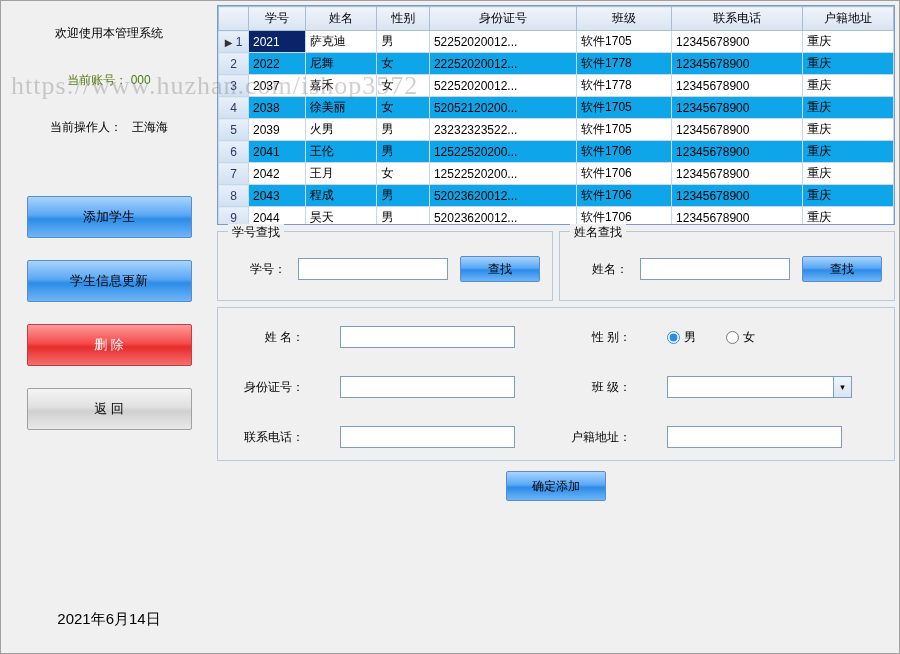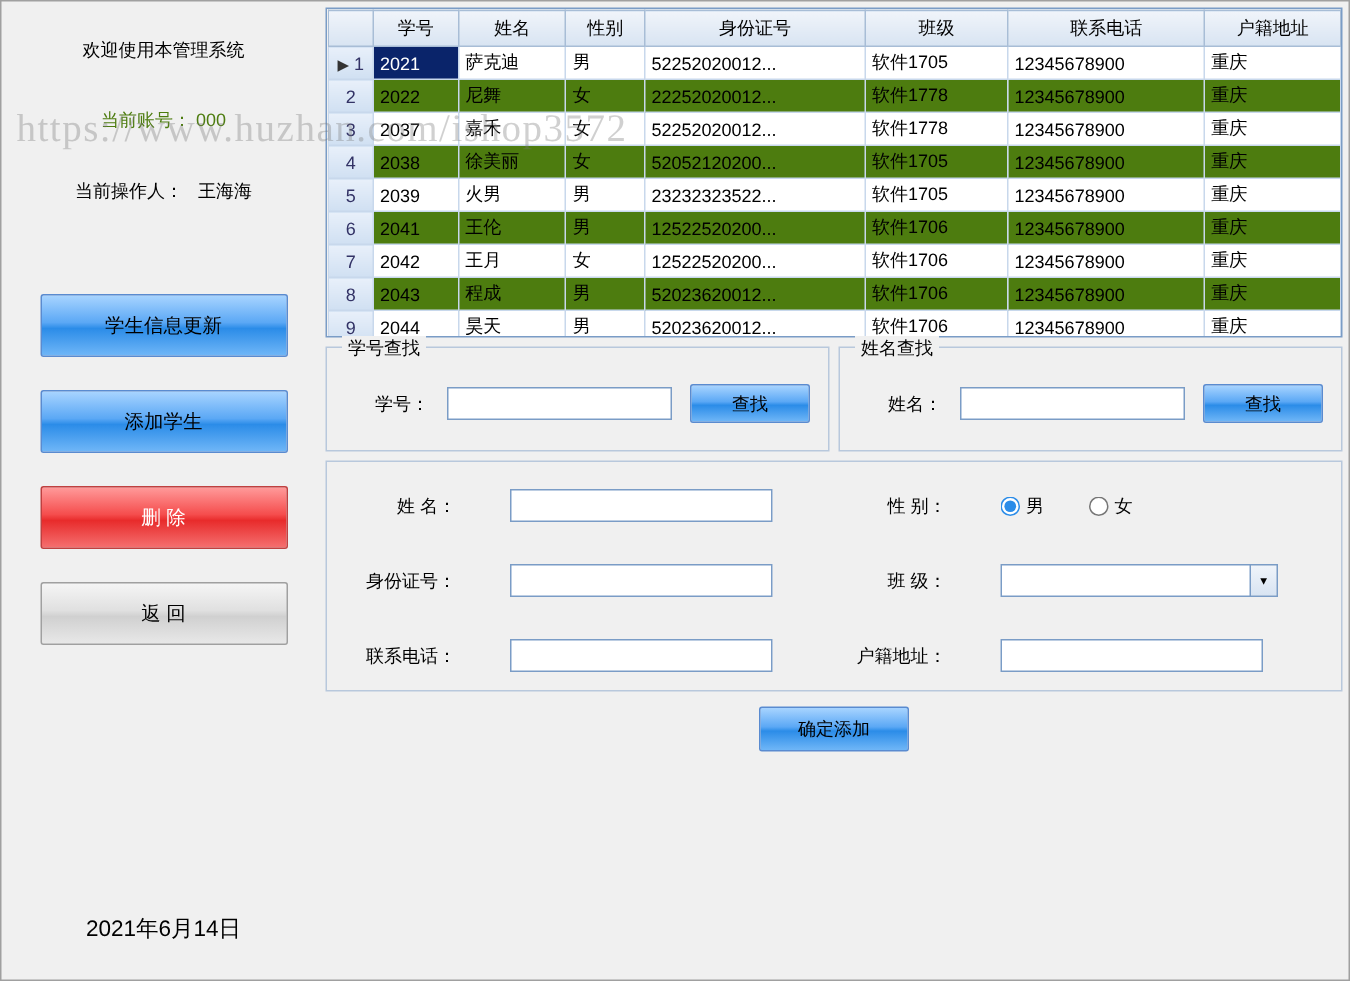--- a/index.html
+++ b/index.html
@@ -18,21 +18,21 @@
 .bigbtn { width: 165px; height: 42px; margin-bottom: 22px; border: 1px solid #5a8bd0; display: flex; align-items: center; justify-content: center; font-size: 13px; color: #000; cursor: pointer; border-radius: 2px; }
 .bigbtn.blue { background: linear-gradient(to bottom,#a8d4ff 0%,#5ba8f5 45%,#2b8ce8 55%,#6fb6f7 100%); }
 .bigbtn.red { background: linear-gradient(to bottom,#ff9a9a 0%,#f54d4d 45%,#e82b2b 55%,#f56f6f 100%); color: #fff; border-color: #c04040; }
 .bigbtn.gray { background: linear-gradient(to bottom,#f5f5f5 0%,#e0e0e0 45%,#d0d0d0 55%,#e8e8e8 100%); border-color: #a0a0a0; }
 .sidebar .date { margin-top: auto; margin-bottom: 20px; font-size: 15px; }
 .main { flex: 1; display: flex; flex-direction: column; gap: 6px; }
 .grid-wrap { border: 1px solid #7a9cc6; background: #fff; height: 220px; overflow-y: scroll; position: relative; }
 .grid { width: 100%; border-collapse: collapse; padding-left: 18px; }
 .grid th { background: linear-gradient(#f0f4fa,#d8e4f2); border: 1px solid #a8bdd6; padding: 3px 4px; font-weight: normal; font-size: 12px; text-align: center; }
 .grid td { border: 1px solid #c8d8ec; padding: 2px 4px; font-size: 12px; height: 18px; }
-.grid tr.even td { background: #4d7c0f; }
+.grid tr.even td { background: #0ea5e9; }
 .grid tr.odd td { background: #fff; }
 .grid .rowhdr { background: linear-gradient(#e8f0fa,#d0e0f2) !important; text-align: center; width: 30px; color: #336; }
 .grid .arrow { color: #333; font-size: 10px; }
 .grid td.sel { background: #0a246a !important; color: #fff; }
 .searchrow { display: flex; gap: 6px; }
 .fieldset { border: 1px solid #b8c8dc; padding: 24px 12px 18px; flex: 1; position: relative; background: #f0f0f0; }
 .fieldset .legend { position: absolute; top: -8px; left: 10px; background: #f0f0f0; padding: 0 4px; font-size: 12px; }
 .fieldset.search { display: flex; align-items: center; gap: 12px; }
 .label { font-size: 12px; min-width: 56px; text-align: right; }
 .txt { border: 1px solid #7a9cc6; height: 22px; padding: 0 4px; font-size: 12px; background: #fff; }
@@ -59,22 +59,22 @@
     <div class="sidebar">
       <div class="welcome">欢迎使用本管理系统</div>
       <div class="accline">
         <span>当前账号：</span>
         <span>000</span>
       </div>
       <div class="opline">
         <span>当前操作人：</span>&nbsp;&nbsp;
         <span>王海海</span>
       </div>
+      <div class="bigbtn blue">添加学生</div>
       <div class="bigbtn blue">学生信息更新</div>
-      <div class="bigbtn blue">添加学生</div>
       <div class="bigbtn red">删    除</div>
       <div class="bigbtn gray">返    回</div>
       <div class="date">2021年6月14日</div>
     </div>
 
     <div class="main">
       <div class="grid-wrap">
         <table class="grid" id="grid">
             <tbody>
               <tr>

